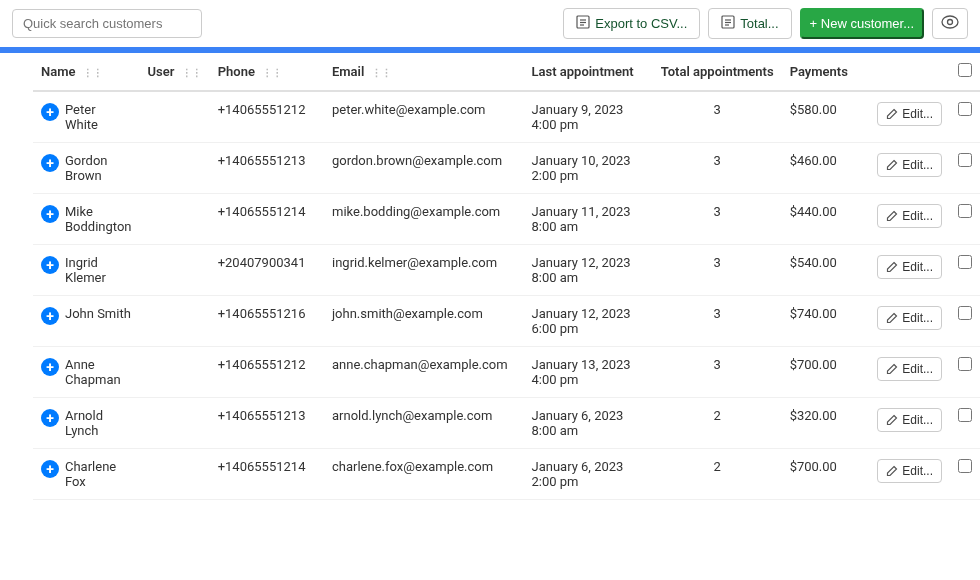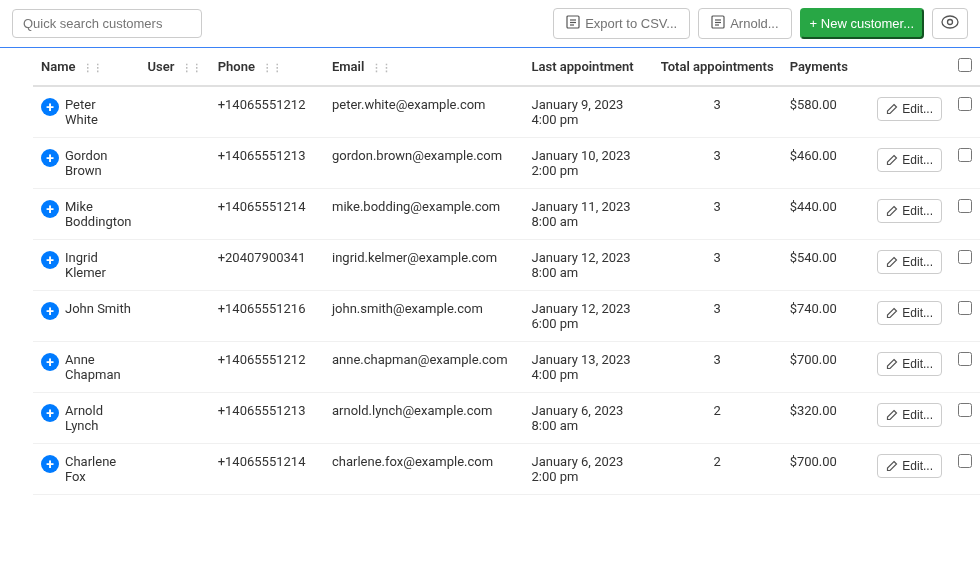--- a/index.html
+++ b/index.html
@@ -10,21 +10,21 @@
       color: #333;
       width: 980px;
       min-height: 580px;
     }
 
     
     .toolbar {
       display: flex;
       align-items: center;
       padding: 8px 12px;
-      border-bottom: 1px solid #3b82f6;
+      border-bottom: 6px solid #3b82f6;
       gap: 8px;
     }
     .search-box {
       border: 1px solid #ccc;
       border-radius: 4px;
       padding: 6px 10px;
       font-size: 13px;
       color: #555;
       background: #fff;
       width: 190px;
@@ -33,21 +33,21 @@
     .toolbar-btn {
       display: flex;
       align-items: center;
       gap: 5px;
       border: 1px solid #ccc;
       border-radius: 4px;
       padding: 6px 12px;
       font-size: 13px;
       background: #fff;
       cursor: pointer;
-      color: #737373;
+      color: #14532d;
     }
     .toolbar-btn-green {
       background: #28a745;
       color: #fff;
       border-color: #28a745;
       border-radius: 4px;
       padding: 6px 8px;
       font-size: 13px;
       cursor: pointer;
       display: flex;
@@ -176,21 +176,21 @@
   </button>
   <button class="toolbar-btn">
     <span>
       <svg width="14" height="14" viewBox="0 0 14 14" fill="none" xmlns="http://www.w3.org/2000/svg">
         <rect x="1" y="1" width="12" height="12" rx="1" stroke="#555" stroke-width="1.2" fill="none"></rect>
         <line x1="4" y1="5" x2="10" y2="5" stroke="#555" stroke-width="1.2"></line>
         <line x1="4" y1="7.5" x2="10" y2="7.5" stroke="#555" stroke-width="1.2"></line>
         <line x1="4" y1="10" x2="8" y2="10" stroke="#555" stroke-width="1.2"></line>
       </svg>
     </span>
-    <span>Arnold...</span>
+    <span>Total...</span>
   </button>
   <button class="toolbar-btn-green">
     <span>+ New customer...</span>
   </button>
   <button class="icon-btn">
     <span>
       <svg width="18" height="14" viewBox="0 0 18 14" fill="none" xmlns="http://www.w3.org/2000/svg">
         <ellipse cx="9" cy="7" rx="8" ry="6" stroke="#555" stroke-width="1.3" fill="none"></ellipse>
         <circle cx="9" cy="7" r="2.5" stroke="#555" stroke-width="1.3" fill="none"></circle>
       </svg>

